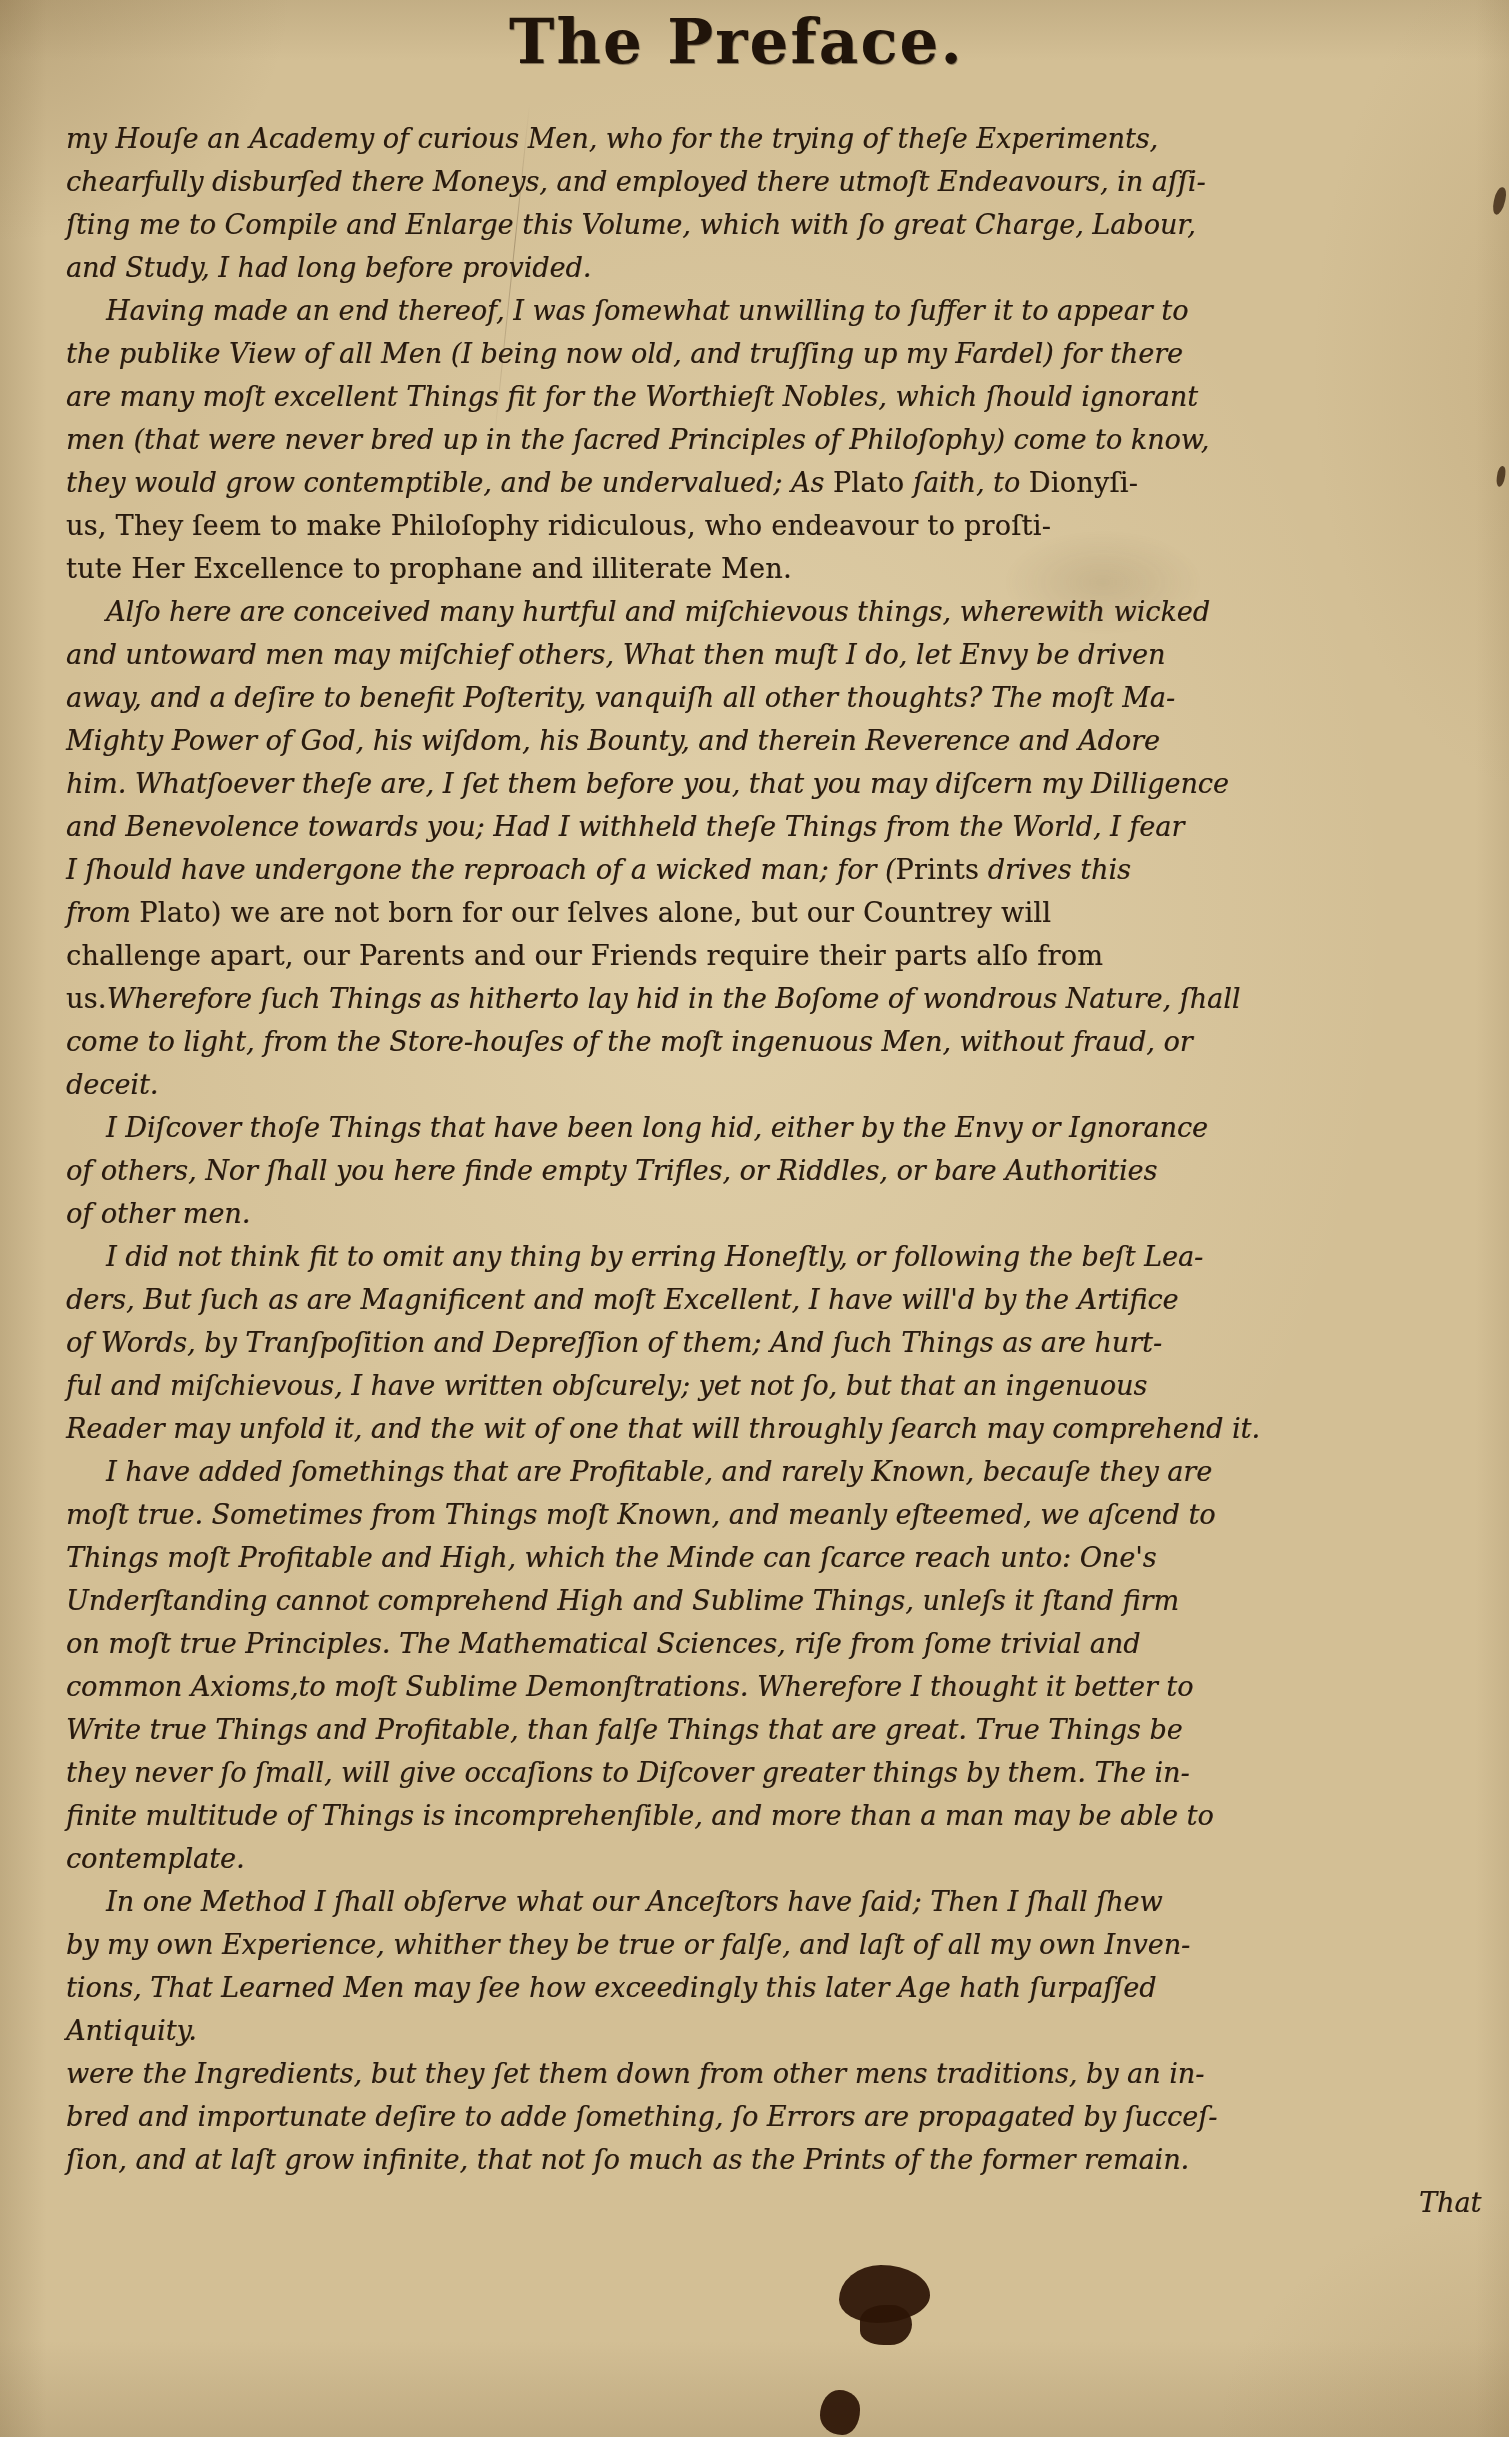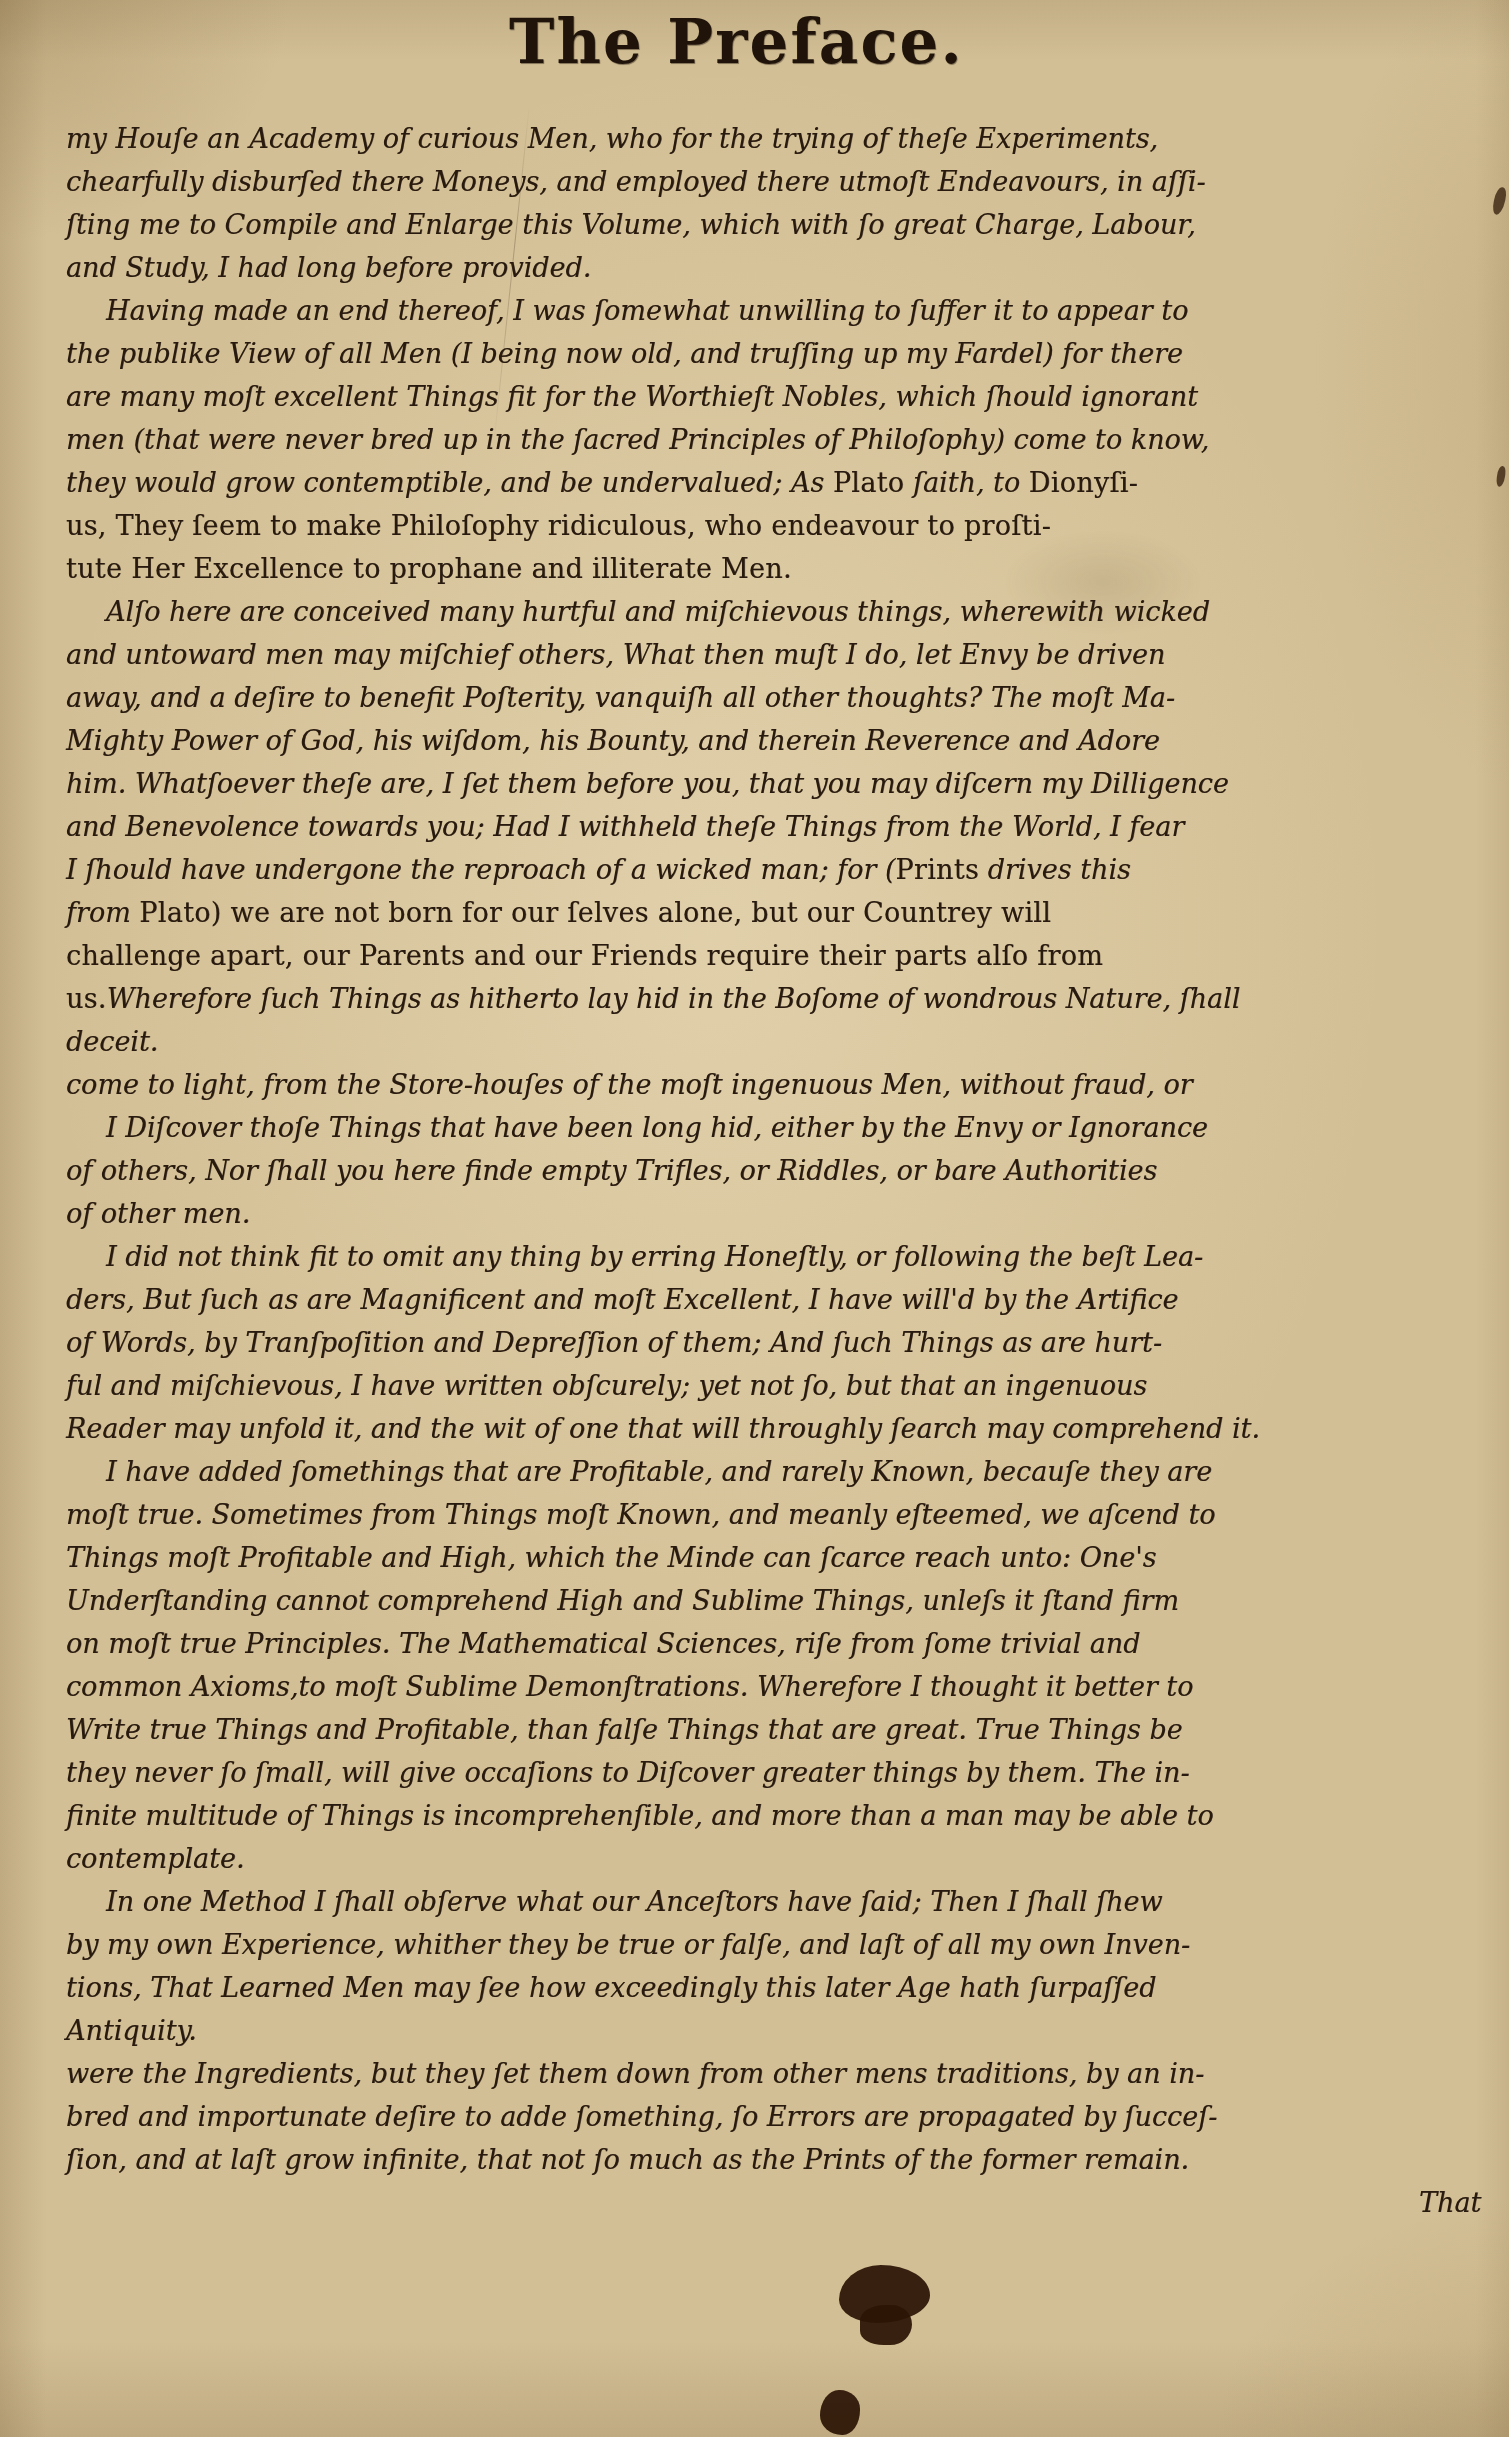--- a/index.html
+++ b/index.html
@@ -111,22 +111,22 @@
       <div class="line indent"><span class="ital">Alſo here are conceived many hurtful and miſchievous things, wherewith wicked</span></div>
       <div class="line"><span class="ital">and untoward men may miſchief others, What then muſt I do, let Envy be driven</span></div>
       <div class="line"><span class="ital">away, and a deſire to benefit Poſterity, vanquiſh all other thoughts? The moſt Ma-</span></div>
       <div class="line"><span class="ital">Mighty Power of God, his wiſdom, his Bounty, and therein Reverence and Adore</span></div>
       <div class="line"><span class="ital">him. Whatſoever theſe are, I ſet them before you, that you may diſcern my Dilligence</span></div>
       <div class="line"><span class="ital">and Benevolence towards you; Had I withheld theſe Things from the World, I fear</span></div>
       <div class="line"><span class="ital">I ſhould have undergone the reproach of a wicked man; for (</span><span class="roman">Prints</span><span class="ital"> drives this</span></div>
       <div class="line"><span class="ital">from </span><span class="roman">Plato) we are not born for our ſelves alone, but our Countrey will</span></div>
       <div class="line"><span class="roman">challenge apart, our Parents and our Friends require their parts alſo from</span></div>
       <div class="line"><span class="roman">us.</span><span class="ital">Wherefore ſuch Things as hitherto lay hid in the Boſome of wondrous Nature, ſhall</span></div>
+      <div class="line"><span class="ital">come to light, from the Store-houſes of the moſt ingenuous Men, without fraud, or</span></div>
       <div class="line end"><span class="ital">deceit.</span></div>
-      <div class="line"><span class="ital">come to light, from the Store-houſes of the moſt ingenuous Men, without fraud, or</span></div>
       <div class="line indent"><span class="ital">I Diſcover thoſe Things that have been long hid, either by the Envy or Ignorance</span></div>
       <div class="line"><span class="ital">of others, Nor ſhall you here finde empty Trifles, or Riddles, or bare Authorities</span></div>
       <div class="line end"><span class="ital">of other men.</span></div>
       <div class="line indent"><span class="ital">I did not think fit to omit any thing by erring Honeſtly, or following the beſt Lea-</span></div>
       <div class="line"><span class="ital">ders, But ſuch as are Magnificent and moſt Excellent, I have will'd by the Artifice</span></div>
       <div class="line"><span class="ital">of Words, by Tranſpoſition and Depreſſion of them; And ſuch Things as are hurt-</span></div>
       <div class="line"><span class="ital">ful and miſchievous, I have written obſcurely; yet not ſo, but that an ingenuous</span></div>
       <div class="line"><span class="ital">Reader may unfold it, and the wit of one that will throughly ſearch may comprehend it.</span></div>
       <div class="line indent"><span class="ital">I have added ſomethings that are Profitable, and rarely Known, becauſe they are</span></div>
       <div class="line"><span class="ital">moſt true. Sometimes from Things moſt Known, and meanly eſteemed, we aſcend to</span></div>

